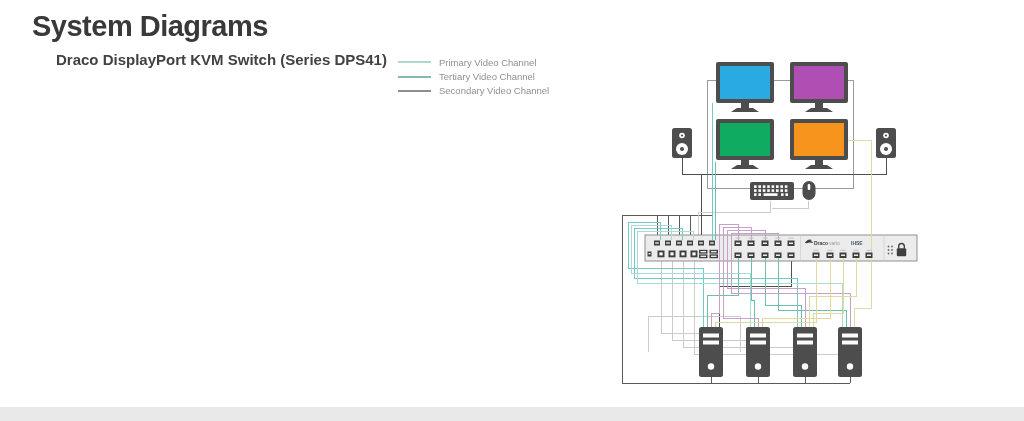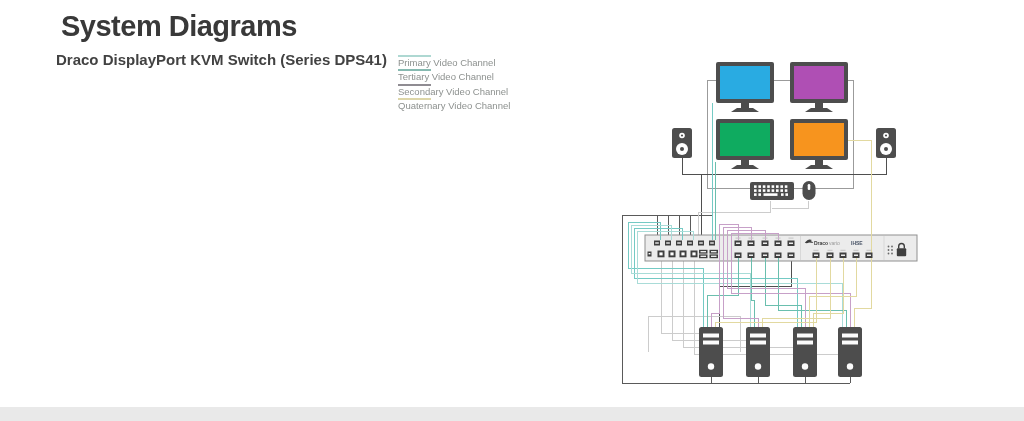--- a/index.html
+++ b/index.html
@@ -1,29 +1,29 @@
 <!DOCTYPE html>
 <html><head>
 <meta charset="utf-8">
 <style>
   html,body{margin:0;padding:0;}
   body{
     width:1024px;height:421px;position:relative;overflow:hidden;
     background:#ffffff;font-family:"Liberation Sans",sans-serif;
   }
   .page-title{
-    position:absolute;left:61px;top:10px;margin:0;
+    position:absolute;left:32px;top:10px;margin:0;
     font-size:29px;font-weight:bold;color:#393939;letter-spacing:-0.5px;
   }
   .page-subtitle{
     position:absolute;left:44px;top:39px;margin:12px;
     font-size:15px;font-weight:bold;color:#424242;
   }
   .legend{position:absolute;left:398px;top:55px;}
-  .legend-row{display:flex;height:14.4px;flex-direction:column;}
+  .legend-row{display:flex;align-items:center;height:14.4px;}
   .legend-swatch{width:33px;height:2px;margin-right:8px;flex:none;}
   .legend-label{font-size:9.5px;color:#8d918f;white-space:nowrap;}
   .diagram-svg{position:absolute;left:0;top:0;}
   .footer-strip{position:absolute;left:0;top:407px;width:1024px;height:14px;background:#e9e9e9;}
   svg text{font-family:"Liberation Sans",sans-serif;}
 </style>
 </head>
 <body>
 
 <h1 class="page-title">System Diagrams</h1>
@@ -34,24 +34,20 @@
     <span class="legend-swatch" style="background: rgb(174, 216, 210);"></span>
     <span class="legend-label">Primary Video Channel</span>
   </div>
   <div class="legend-row">
     <span class="legend-swatch" style="background: rgb(134, 185, 176);"></span>
     <span class="legend-label">Tertiary Video Channel</span>
   </div>
   <div class="legend-row">
     <span class="legend-swatch" style="background: rgb(143, 140, 146);"></span>
     <span class="legend-label">Secondary Video Channel</span>
-  </div>
-  <div class="legend-row">
-    <span class="legend-swatch" style="background: rgb(221, 214, 168);"></span>
-    <span class="legend-label">Quaternary Video Channel</span>
   </div>
 </div>
 
 <svg class="diagram-svg" width="1024" height="421" viewBox="0 0 1024 421">
 
   <g fill="none" stroke-width="1" shape-rendering="crispEdges" stroke="#9b9b9b">
     <rect x="707" y="80" width="146" height="108"></rect>
   </g>
 
   <g fill="none" stroke-width="1" shape-rendering="crispEdges" stroke="#5a5a5a">

